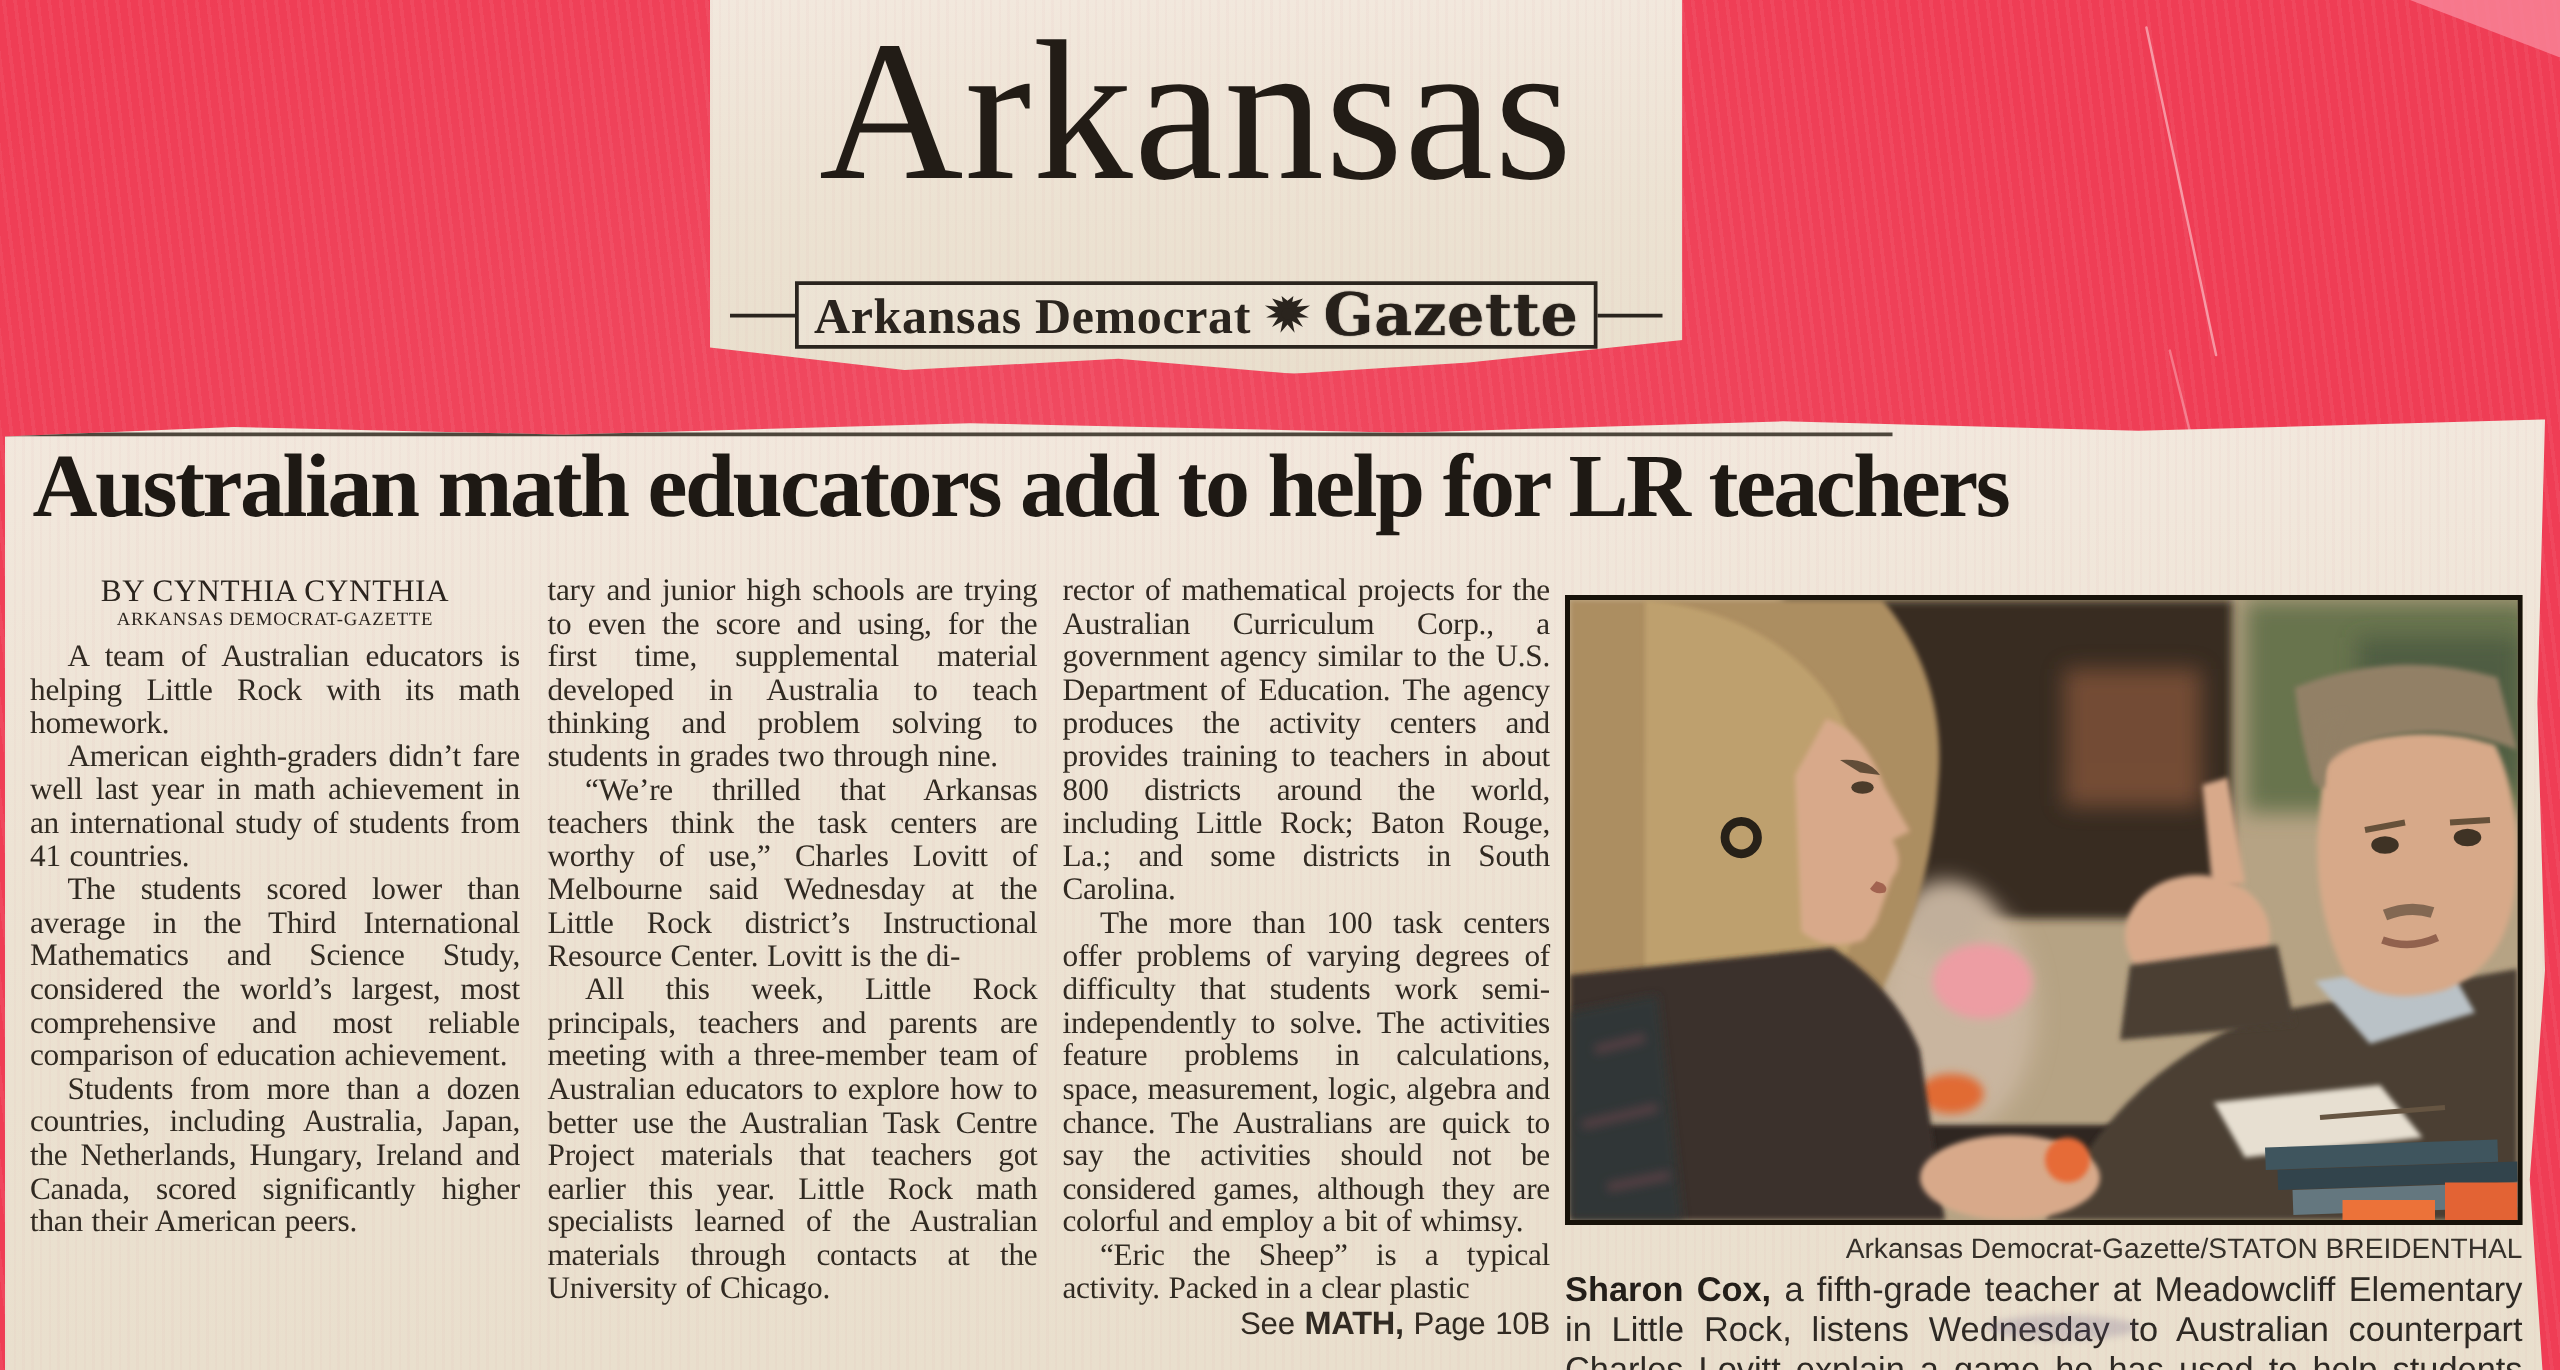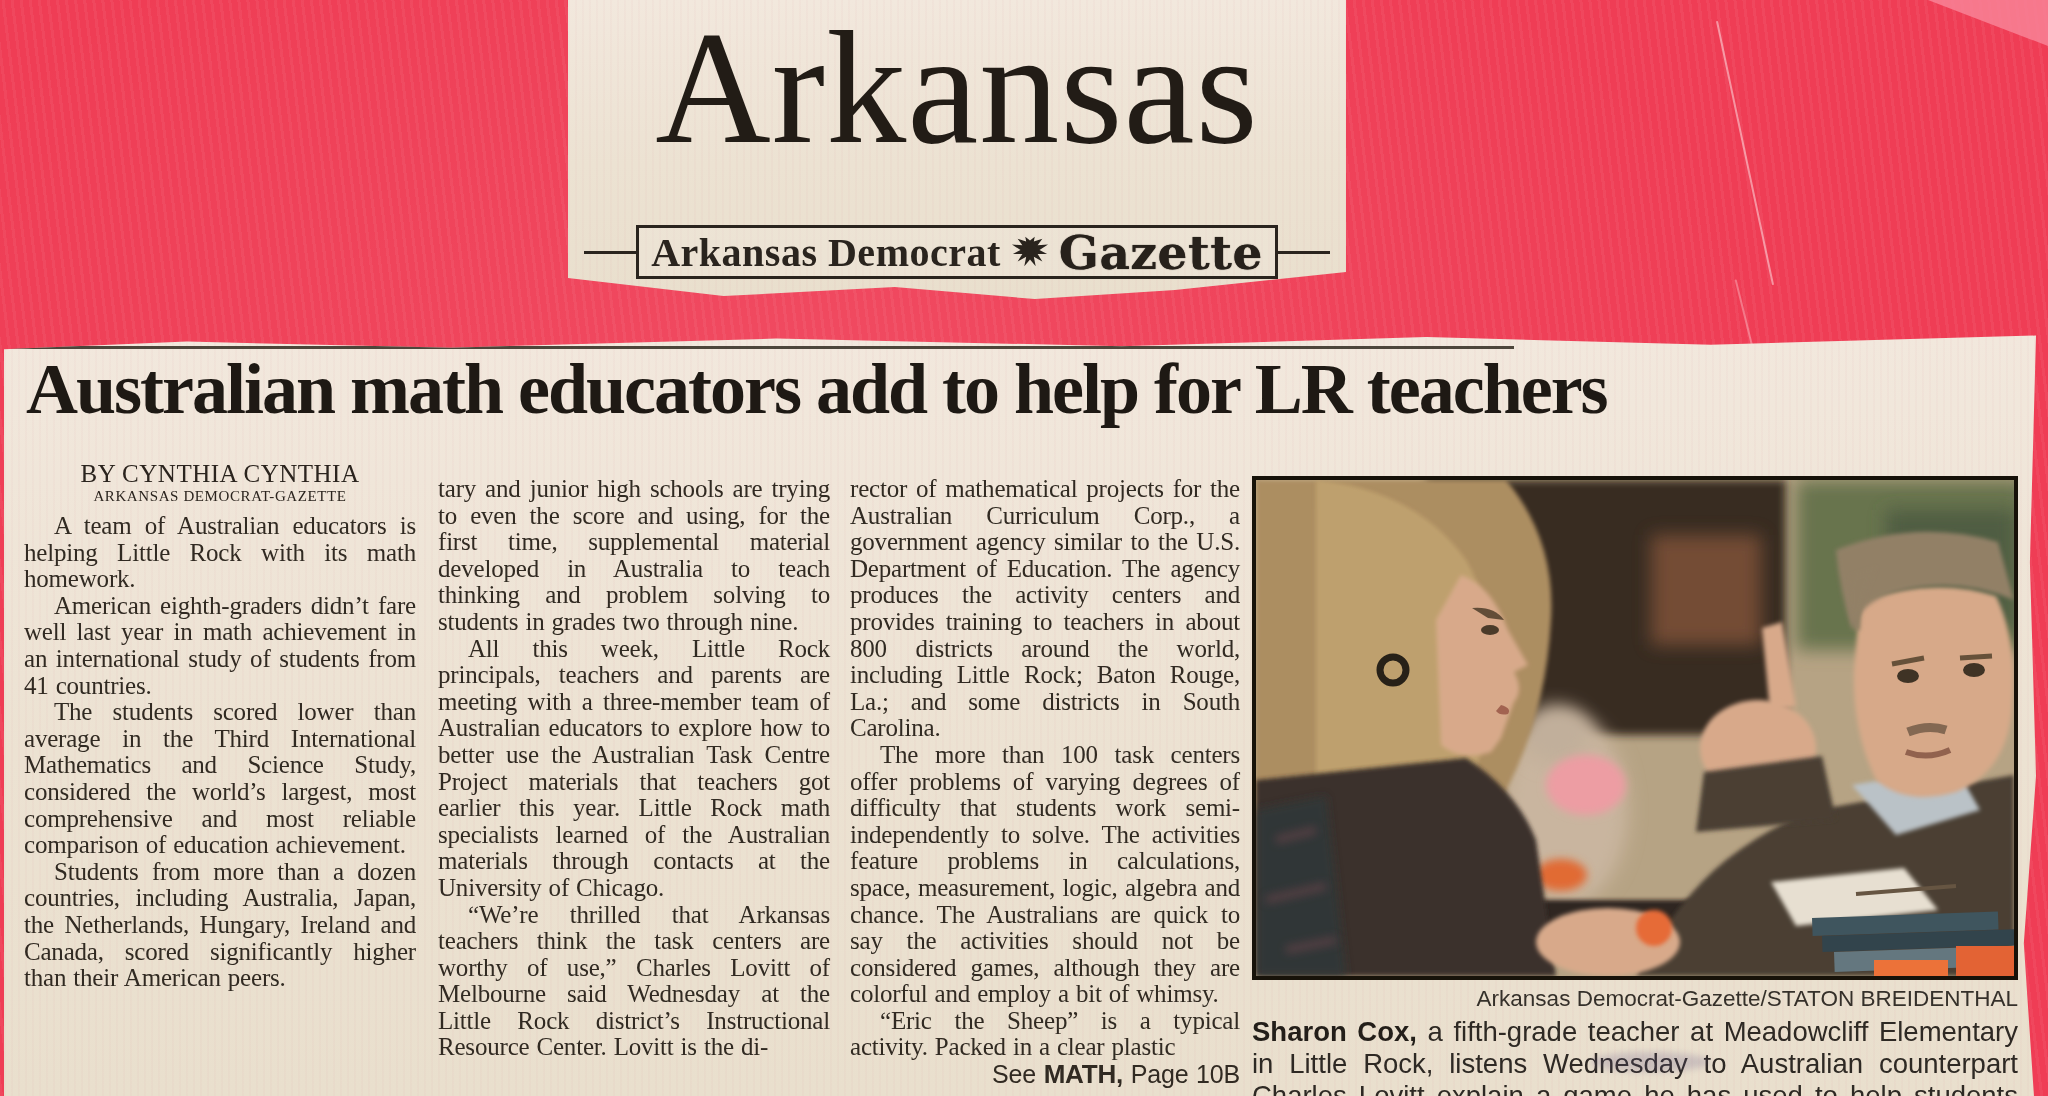--- a/index.html
+++ b/index.html
@@ -75,21 +75,21 @@
   .col{position:absolute;top:126px;width:392px;text-align:justify;}
   .col-1{left:20px;}
   .col-2{left:434px;}
   .col-3{left:846px;width:390px;}
   .byline{text-align:center;font-size:25px;letter-spacing:.5px;color:#2b241e;}
   .byline-org{text-align:center;font-size:15px;letter-spacing:.6px;color:#2b241e;margin-bottom:8px;}
   .col p{
     margin:0;font-size:25px;line-height:26.6px;letter-spacing:-0.2px;
     text-indent:30px;color:#312a22;word-spacing:1px;
   }
-  .col p.cont{text-indent:0;margin-top:16px;}
+  .col p.cont{text-indent:0;}
   .see-line{
     margin-top:2px;font-size:25px;text-align:right;color:#241f19;text-indent:0;
   }
   .see-keyword{font-family:"Liberation Sans","DejaVu Sans",sans-serif;font-weight:bold;font-size:26px;}
   .see-suffix,.see-prefix{font-family:"Liberation Sans","DejaVu Sans",sans-serif;}
 
   
   .photo-fig{position:absolute;left:1248px;top:142px;margin:0;width:766px;}
   .photo-frame{
     border:4px solid #171209;line-height:0;
@@ -145,22 +145,22 @@
       <div class="byline">BY CYNTHIA CYNTHIA</div>
       <div class="byline-org">ARKANSAS DEMOCRAT-GAZETTE</div>
       <p>A team of Australian educators is helping Little Rock with its math homework.</p>
       <p>American eighth-graders didn’t fare well last year in math achievement in an international study of students from 41 countries.</p>
       <p>The students scored lower than average in the Third International Mathematics and Science Study, considered the world’s largest, most comprehensive and most reliable comparison of education achievement.</p>
       <p>Students from more than a dozen countries, including Australia, Japan, the Netherlands, Hungary, Ireland and Canada, scored significantly higher than their American peers.</p>
     </div>
 
     <div class="col col-2">
       <p class="cont">tary and junior high schools are trying to even the score and using, for the first time, supplemental material developed in Australia to teach thinking and problem solving to students in grades two through nine.</p>
+      <p>“We’re thrilled that Arkansas teachers think the task centers are worthy of use,” Charles Lovitt of Melbourne said Wednesday at the Little Rock district’s Instructional Resource Center. Lovitt is the di-</p>
       <p>All this week, Little Rock principals, teachers and parents are meeting with a three-member team of Australian educators to explore how to better use the Australian Task Centre Project materials that teachers got earlier this year. Little Rock math specialists learned of the Australian materials through contacts at the University of Chicago.</p>
-      <p>“We’re thrilled that Arkansas teachers think the task centers are worthy of use,” Charles Lovitt of Melbourne said Wednesday at the Little Rock district’s Instructional Resource Center. Lovitt is the di-</p>
     </div>
 
     <div class="col col-3">
       <p class="cont">rector of mathematical projects for the Australian Curriculum Corp., a government agency similar to the U.S. Department of Education. The agency produces the activity centers and provides training to teachers in about 800 districts around the world, including Little Rock; Baton Rouge, La.; and some districts in South Carolina.</p>
       <p>The more than 100 task centers offer problems of varying degrees of difficulty that students work semi-independently to solve. The activities feature problems in calculations, space, measurement, logic, algebra and chance. The Australians are quick to say the activities should not be considered games, although they are colorful and employ a bit of whimsy.</p>
       <p>“Eric the Sheep” is a typical activity. Packed in a clear plastic</p>
       <p class="see-line"><span class="see-prefix">See </span><span class="see-keyword">MATH,</span><span class="see-suffix"> Page 10B</span></p>
     </div>
 
     <figure class="photo-fig">

